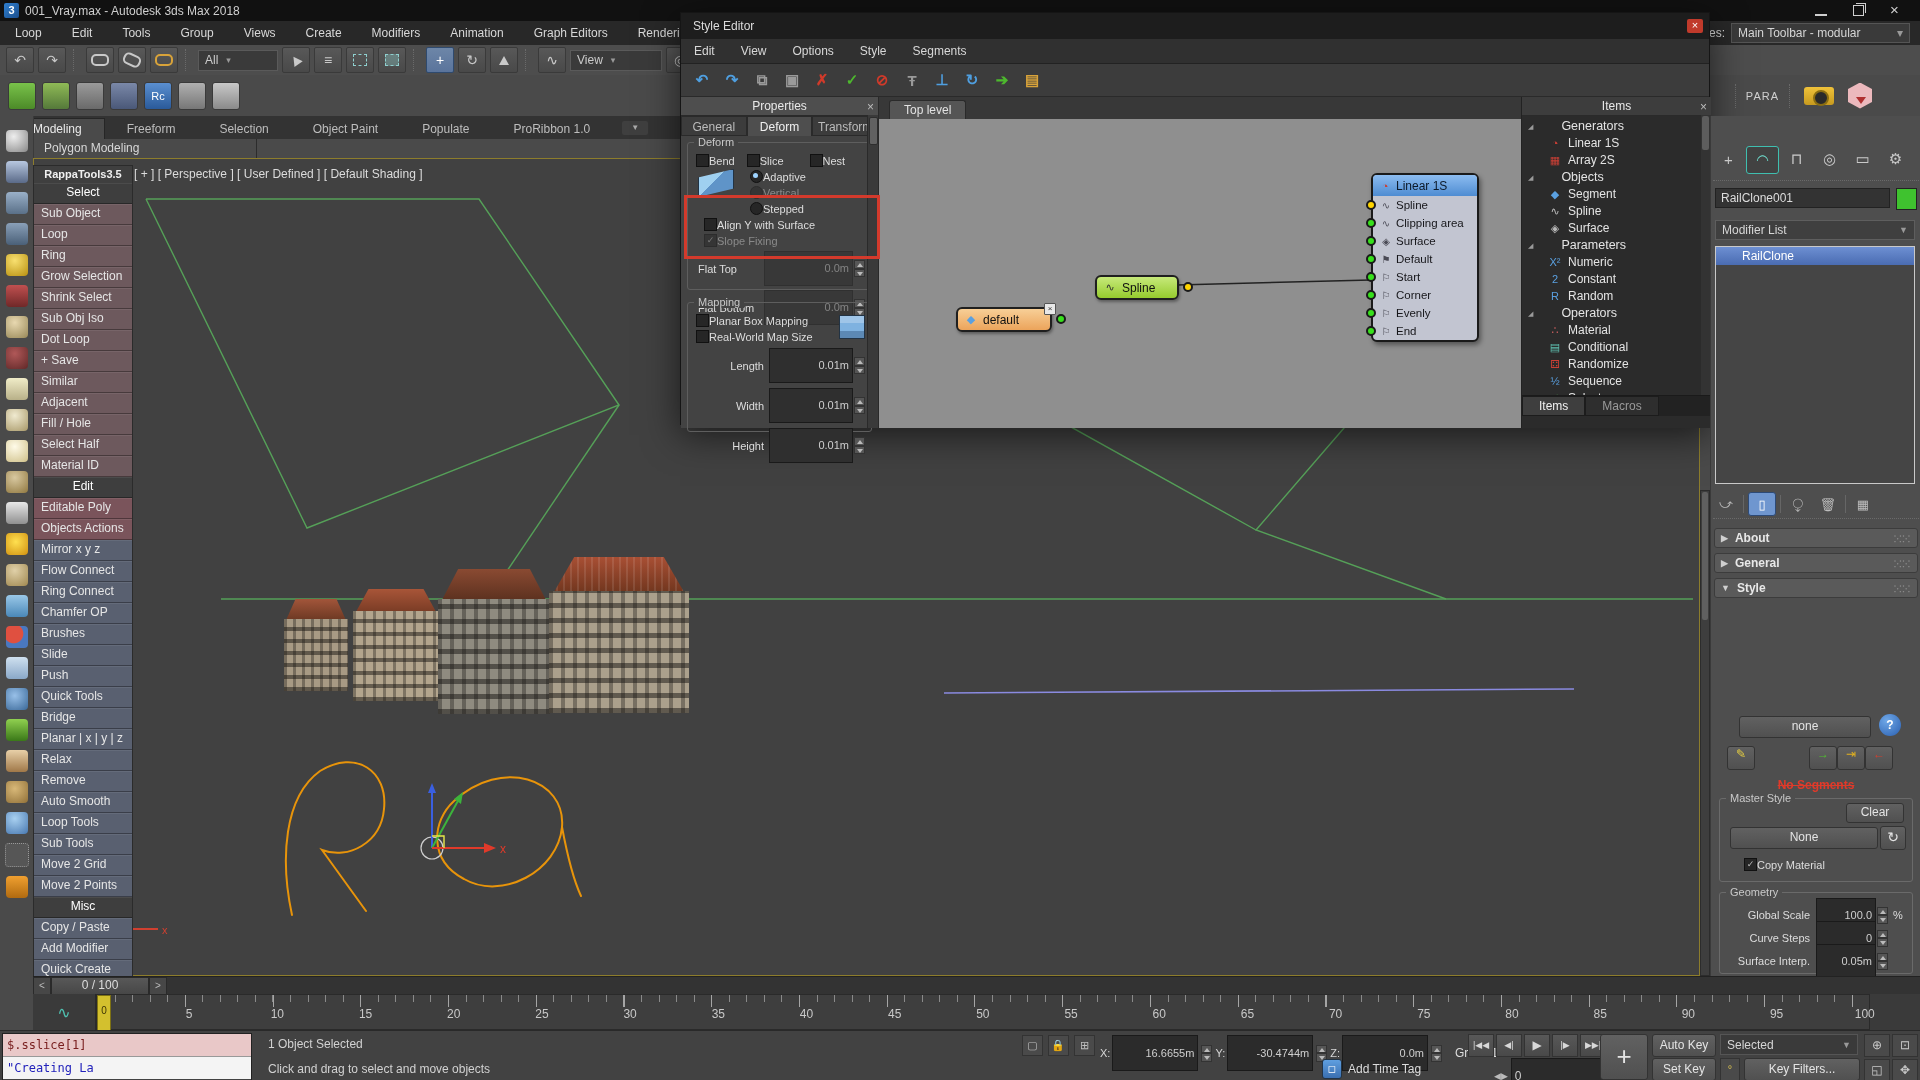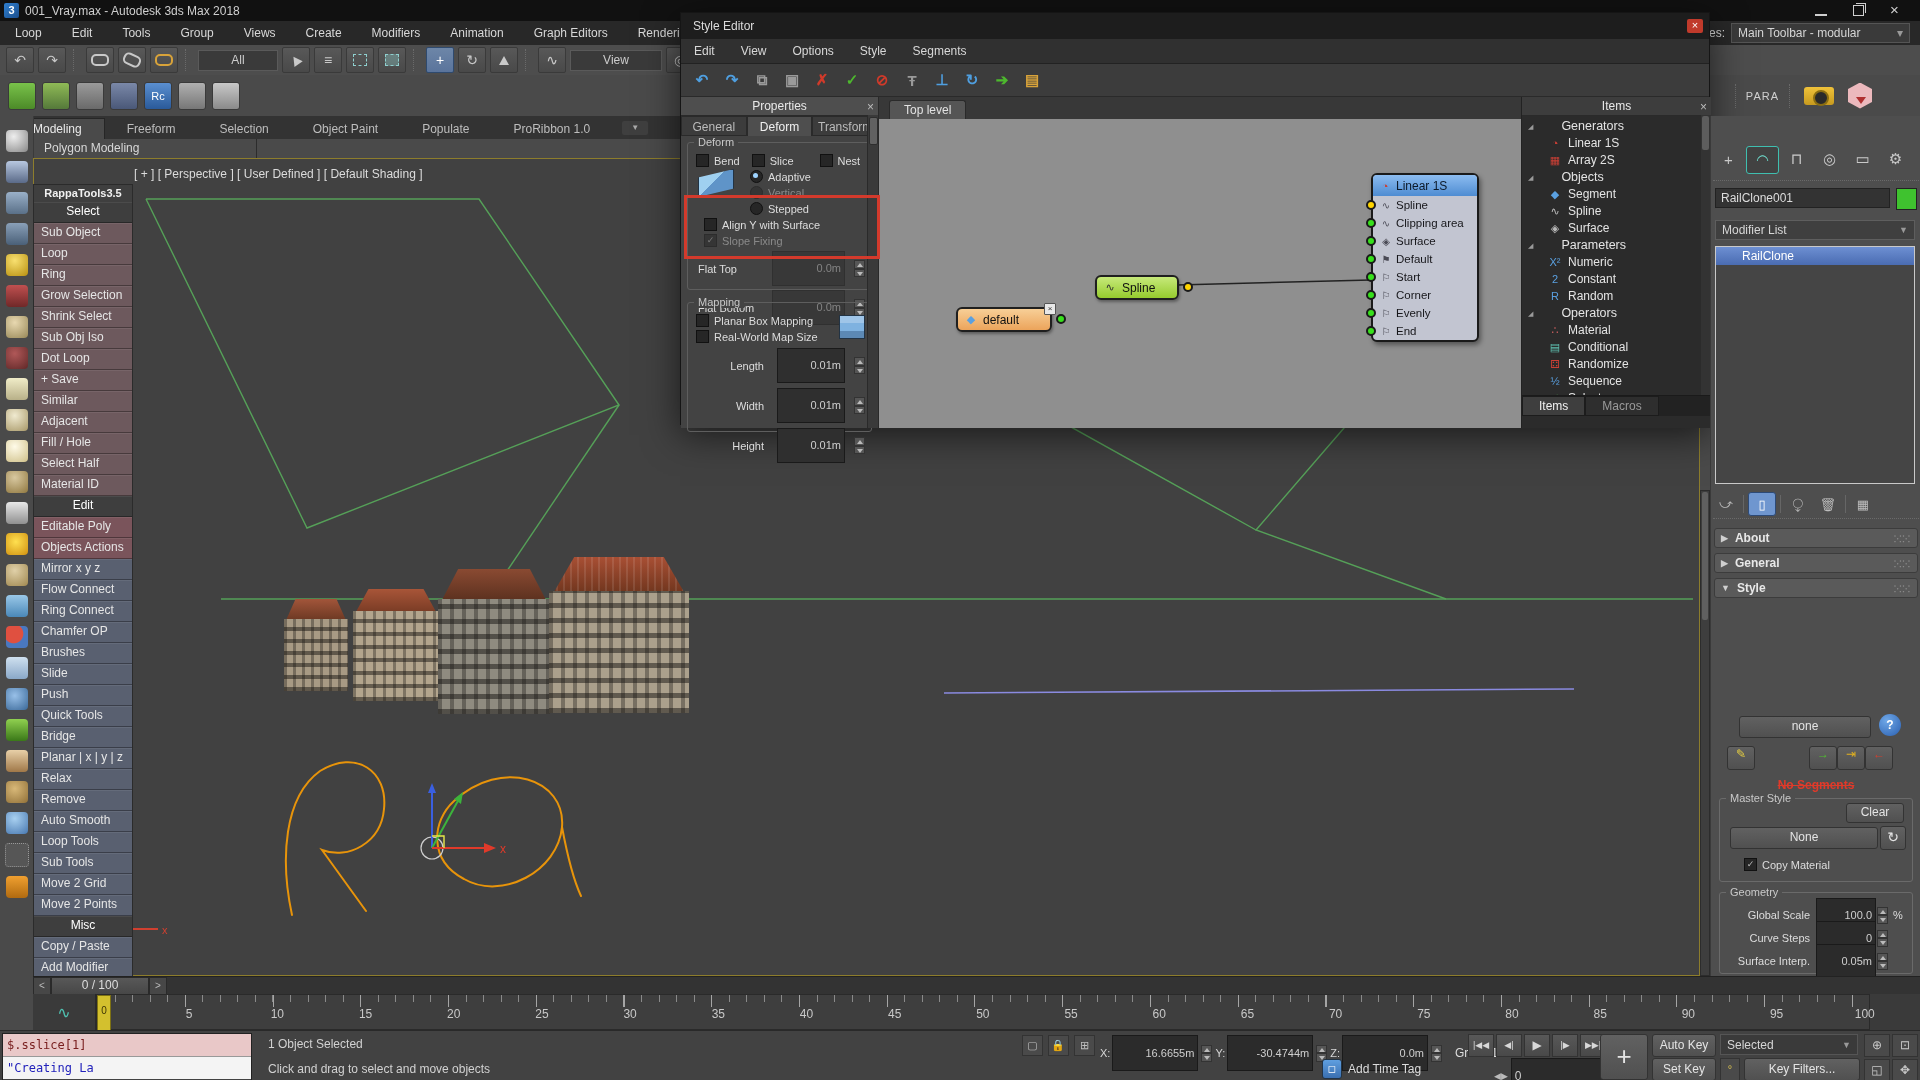--- a/index.html
+++ b/index.html
@@ -20,21 +20,21 @@
   #menubar{left:0;top:21px;width:1920px;height:24px;background:#282828;display:flex;align-items:center;border-bottom:1px solid #1c1c1c;}
   .menu{padding:0 15px;height:24px;line-height:24px;color:#d8d8d8;cursor:pointer;}
   #wsbox{margin-left:auto;display:flex;align-items:center;gap:6px;padding-right:10px;}
   #wsdrop{background:#3a3a3a;border:1px solid #555;width:165px;height:18px;line-height:18px;padding:0 6px;display:flex;}
   #wsdrop .car{margin-left:auto;color:#999;}
   
   #toolbar1{left:0;top:45px;width:1920px;height:30px;background:#4d4d4d;display:flex;align-items:center;gap:4px;padding-left:6px;border-bottom:1px solid #3a3a3a;}
   .tbtn{width:26px;height:24px;background:linear-gradient(#585858,#494949);border:1px solid #3a3a3a;border-radius:2px;display:flex;align-items:center;justify-content:center;color:#c9c9c9;font-size:14px;cursor:pointer;}
   .tbtn.active{background:linear-gradient(#6d86a8,#5a749c);border-color:#2f4a6e;color:#fff;}
   .tsep{width:5px;height:22px;border-left:1px dotted #6a6a6a;margin:0 3px;}
-  .tdrop{background:#3a3a3a;border:1px solid #5a5a5a;height:19px;line-height:19px;padding:0 6px;display:flex;align-items:center;color:#ccc;cursor:pointer;flex-direction:column;}
+  .tdrop{background:#3a3a3a;border:1px solid #5a5a5a;height:19px;line-height:19px;padding:0 6px;display:flex;align-items:center;color:#ccc;cursor:pointer;}
   .tdrop .car{margin-left:8px;color:#999;font-size:9px;}
   .shape-rect{width:12px;height:10px;border:1px dashed #8fd0cf;}
   .shape-tri{width:0;height:0;border-left:5px solid transparent;border-right:5px solid transparent;border-bottom:9px solid #c9c9c9;}
   .shape-chain{width:14px;height:8px;border:2px solid #c9c9c9;border-radius:5px;}
   .shape-chain.gold{border-color:#d8a33a;}
   #toolbar2{left:0;top:75px;width:1920px;height:41px;background:#4a4a4a;display:flex;align-items:center;gap:6px;padding-left:8px;border-bottom:1px solid #3a3a3a;}
   .plug{width:26px;height:26px;border-radius:3px;border:1px solid #3a3a3a;}
   #tb2right{margin-left:auto;display:flex;align-items:center;gap:14px;padding-right:56px;}
   #parabtn{color:#d0d0d0;letter-spacing:1px;font-size:11px;border-left:1px dotted #6a6a6a;border-right:1px dotted #6a6a6a;padding:6px 10px;cursor:pointer;}
   .camicon{width:30px;height:18px;background:linear-gradient(#f0c23a,#c79a1f);border-radius:3px;position:relative;cursor:pointer;}
@@ -51,21 +51,21 @@
   #leftstrip{left:0;top:116px;width:33px;height:914px;background:#4a4a4a;border-right:1px solid #3a3a3a;display:flex;flex-direction:column;align-items:center;gap:9px;padding-top:14px;}
   .lsi{width:22px;height:22px;border-radius:4px;cursor:pointer;}
   
   #viewport{left:33px;top:158px;width:1667px;height:818px;background:#414141;border:1px solid #8d7d2c;box-sizing:border-box;overflow:hidden;}
   #vplabel{position:absolute;left:100px;top:8px;color:#dcdcdc;font-size:12px;}
   #vpsvg{position:absolute;left:0;top:0;}
   .bld{position:absolute;}
   .bld .roof{width:100%;background:linear-gradient(#a85538,#7c3d26);clip-path:polygon(4% 100%,18% 0,82% 0,96% 100%);}
   .bld .face{width:100%;}
   
-  #rappa{left:33px;top:165px;width:100px;height:820px;background:#3f3f3f;border:1px solid #2b2b2b;box-sizing:border-box;overflow:hidden;margin-top:19px;}
+  #rappa{left:33px;top:165px;width:100px;height:820px;background:#3f3f3f;border:1px solid #2b2b2b;box-sizing:border-box;overflow:hidden;}
   #rappatitle{height:17px;line-height:17px;text-align:center;font-weight:bold;font-size:11px;color:#f0f0f0;}
   .rrow{height:20px;line-height:19px;padding-left:7px;font-size:12px;color:#e6e6e6;border-bottom:1px solid rgba(0,0,0,.35);box-shadow:inset 0 1px rgba(255,255,255,.07);cursor:pointer;white-space:nowrap;overflow:hidden;}
   .rrow.hdr{background:#3e3e3e;text-align:center;padding-left:0;color:#fff;cursor:default;}
   .rrow.rose{background:#6d595d;}
   .rrow.red{background:#7a545b;}
   .rrow.slate{background:#596070;}
   
   #se{left:680px;top:12px;width:1030px;height:413px;background:#3c3c3c;border:1px solid #151515;box-shadow:0 10px 34px rgba(0,0,0,.6);box-sizing:border-box;}
   #setitle{height:26px;background:#1d1d1d;display:flex;align-items:center;padding-left:12px;color:#dcdcdc;}
   #seclose{margin-left:auto;width:16px;height:14px;margin-right:6px;background:#c03a2b;color:#fff;font-size:11px;line-height:13px;text-align:center;border-radius:2px;cursor:pointer;}
@@ -77,26 +77,26 @@
   #secontent{position:relative;height:331px;}
   
   #props{position:absolute;left:0;top:0;width:198px;height:331px;background:#434343;border-right:1px solid #2a2a2a;box-sizing:border-box;}
   .panhead{height:18px;background:#4e4e4e;text-align:center;line-height:18px;color:#e8e8e8;position:relative;border-bottom:1px solid #2a2a2a;}
   .panx{position:absolute;right:4px;top:1px;color:#bbb;cursor:pointer;}
   #ptabs{display:flex;height:20px;background:#353535;}
   .ptab{flex:1;text-align:center;line-height:20px;background:#3c3c3c;border:1px solid #2a2a2a;color:#bbb;cursor:pointer;}
   .ptab.on{background:#4e4e4e;color:#f0f0f0;border-bottom:none;}
   .grp{margin:6px 6px 0 6px;border:1px solid #5e5e5e;border-radius:3px;position:relative;padding:8px 4px 4px 4px;}
   .grplabel{position:absolute;top:-7px;left:6px;background:#434343;padding:0 4px;color:#c9c9c9;font-size:11px;}
-  .ckrow{display:flex;align-items:center;gap:5px;margin:3px 0 0 4px;color:#ddd;font-size:11px;cursor:pointer;}
+  .ckrow{display:flex;align-items:center;margin:3px 0 0 4px;color:#ddd;font-size:11px;cursor:pointer;}
   .ck{width:11px;height:11px;background:#262626;border:1px solid #111;display:inline-block;text-align:center;line-height:10px;font-size:9px;color:#bbb;}
   .rad{width:11px;height:11px;border-radius:50%;background:#262626;border:1px solid #111;display:inline-block;position:relative;}
   .rad.sel:before{content:"";position:absolute;left:2px;top:2px;width:5px;height:5px;border-radius:50%;background:#9fd4ff;}
   .dis{opacity:.45;}
-  .frow{display:flex;align-items:center;margin:4px 2px 0 2px;font-size:11px;gap:8px;}
+  .frow{display:flex;align-items:center;margin:4px 2px 0 2px;font-size:11px;}
   .flab{width:66px;text-align:left;padding-left:4px;color:#ddd;}
   .flab.r{text-align:right;padding-right:5px;}
   .fld{background:#2b2b2b;border:1px solid #1a1a1a;height:15px;line-height:15px;color:#cfcfcf;text-align:right;padding:9px 3px;flex:1;}
   .spin{width:11px;height:17px;margin-left:1px;display:flex;flex-direction:column;}
   .spin i{flex:1;background:#565656;border:1px solid #333;position:relative;}
   .spin i:before{content:"";position:absolute;left:2px;border-left:3px solid transparent;border-right:3px solid transparent;}
   .spin i.up:before{top:2px;border-bottom:4px solid #bbb;}
   .spin i.dn:before{top:2px;border-top:4px solid #bbb;}
   .brickic{position:absolute;right:6px;top:12px;width:24px;height:22px;background:#7fb2e0;border:1px solid #234;box-shadow:inset 0 -7px 0 rgba(30,60,100,.35), inset 0 7px 0 rgba(255,255,255,.25);}
   #deformic{width:34px;height:26px;margin:2px 0 0 6px;background:linear-gradient(135deg,#9fd0f0 45%,#5f94c8 45%);border:1px solid #234;clip-path:polygon(0 30%,100% 0,100% 70%,0 100%);}

